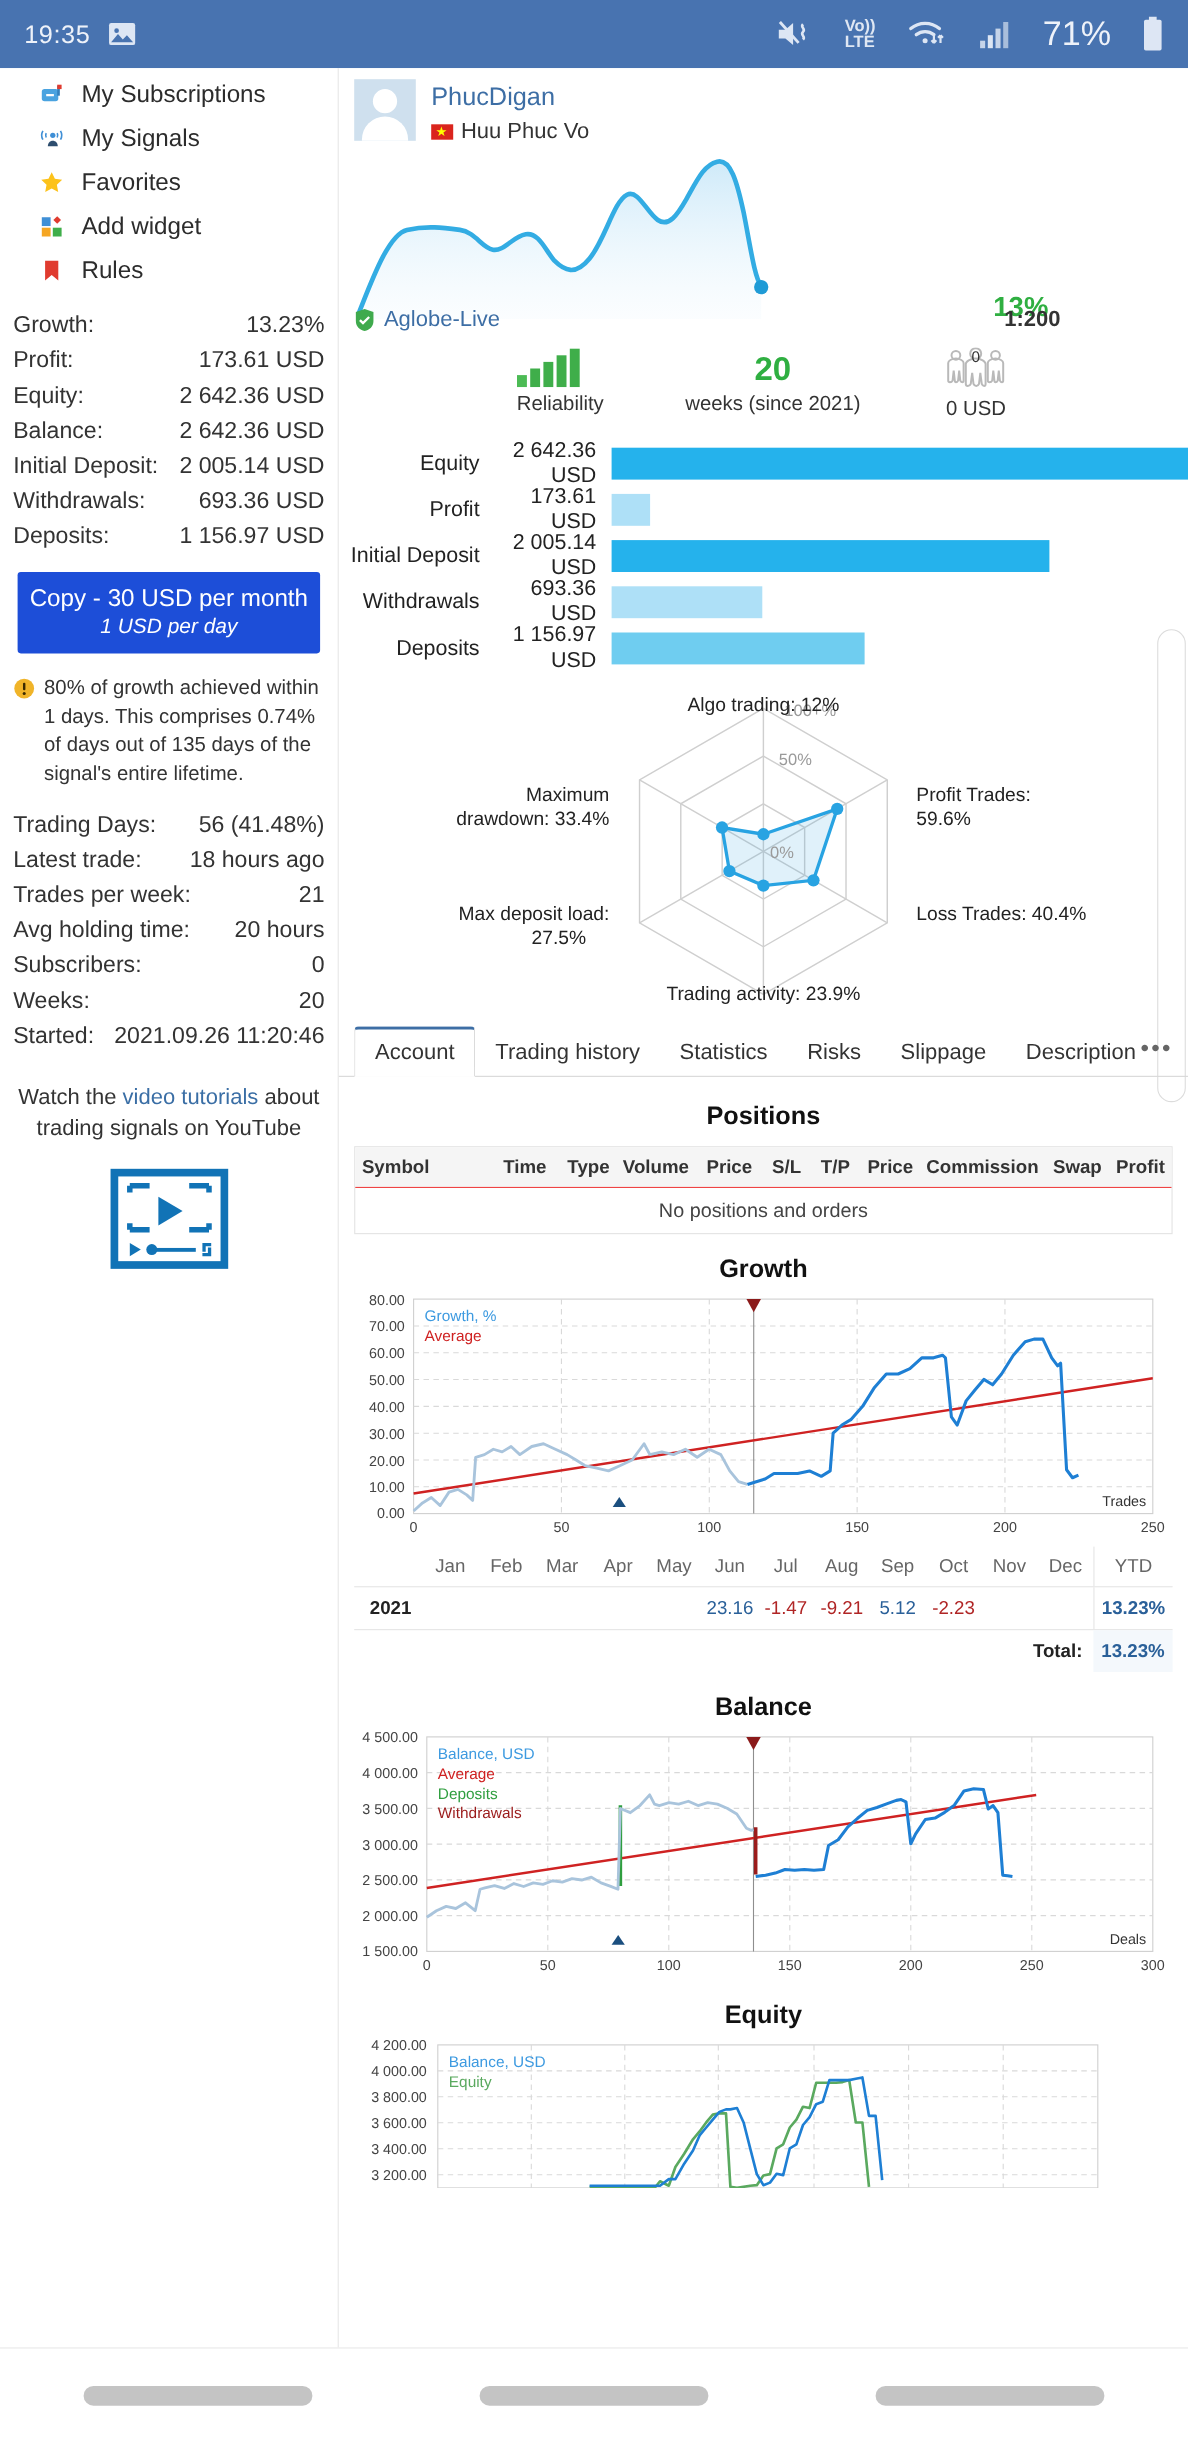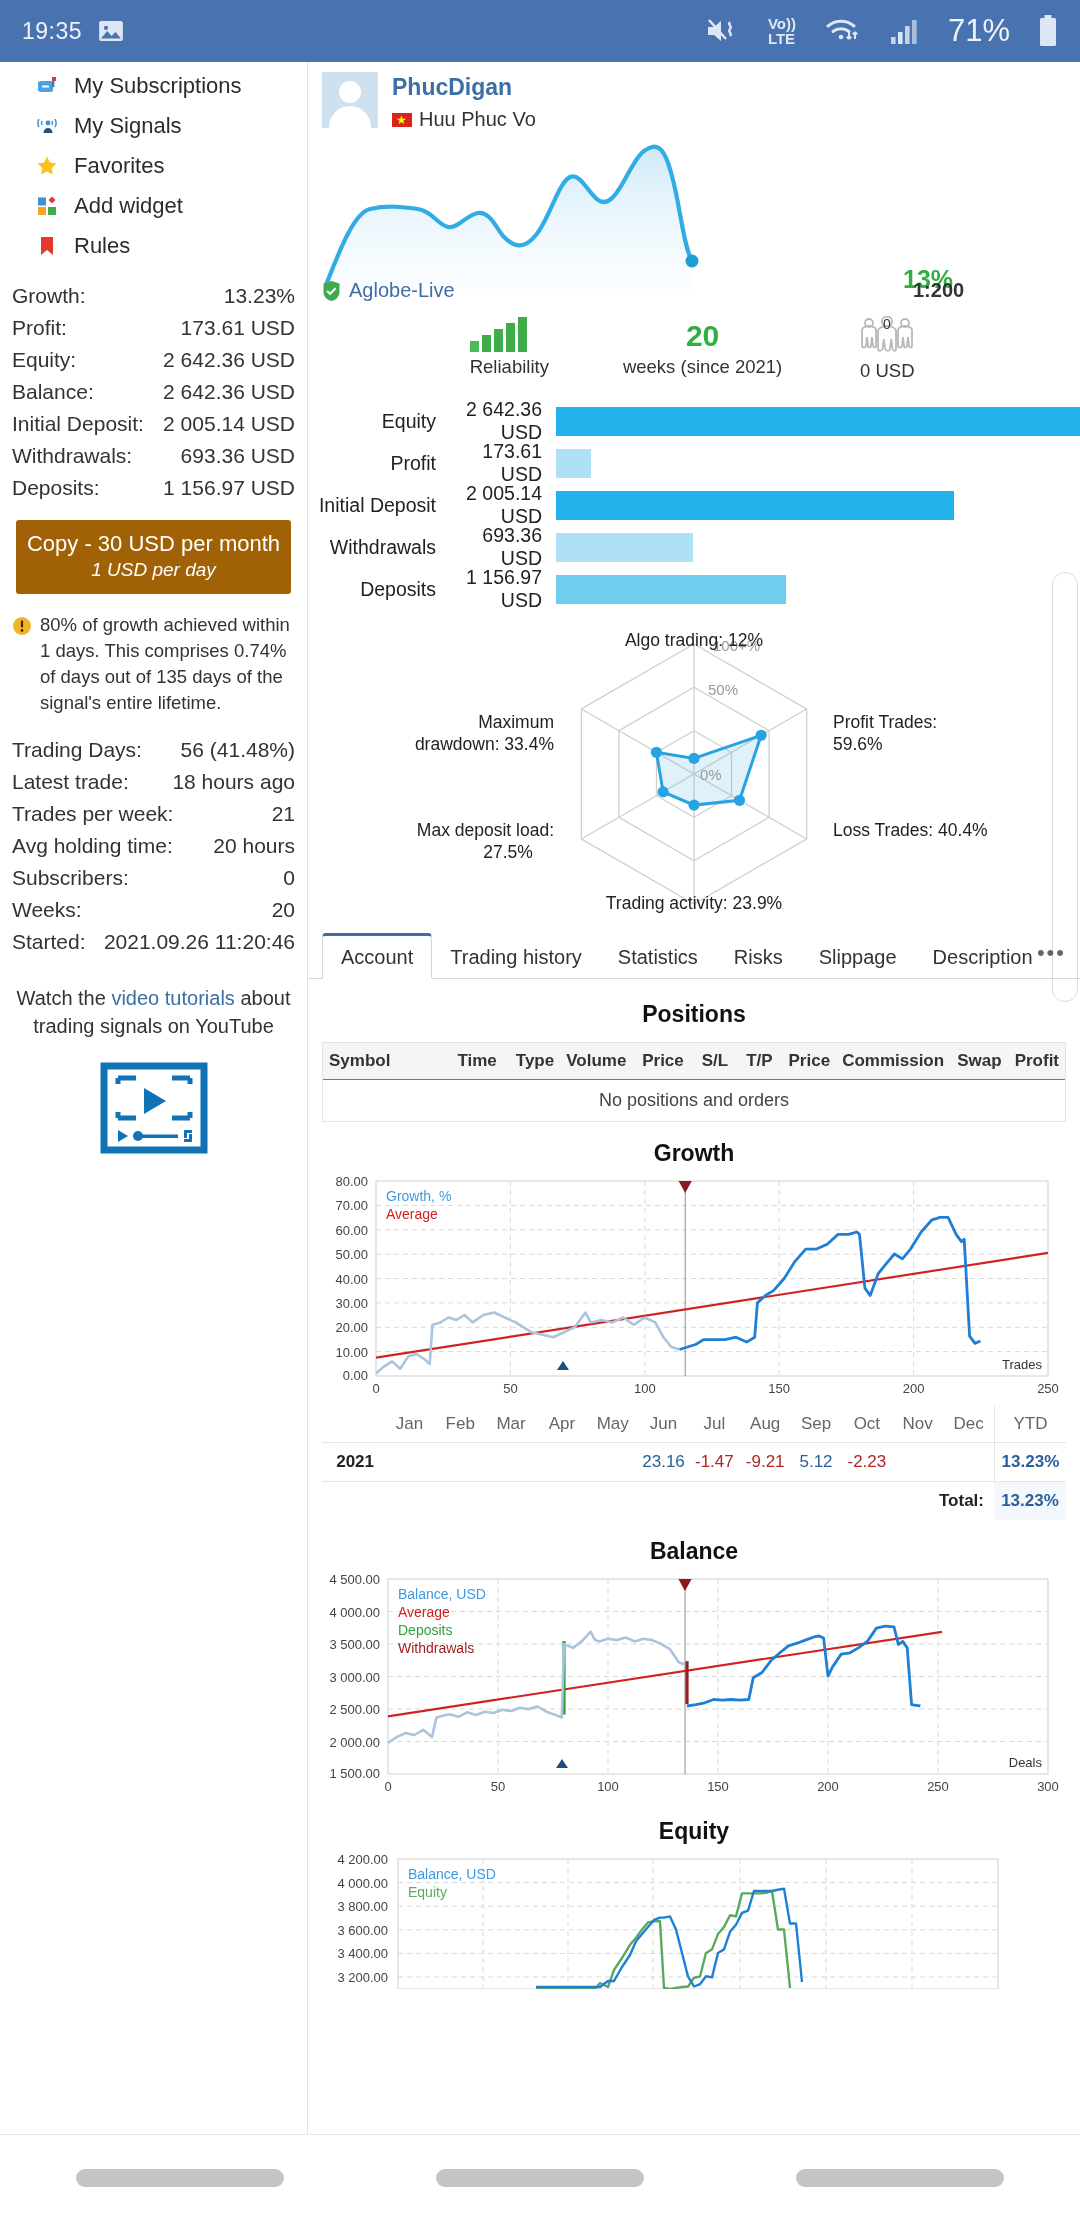--- a/index.html
+++ b/index.html
@@ -38,41 +38,41 @@
   .ico { width:26px; height:26px; display:flex; align-items:center; justify-content:center; flex:0 0 26px;}
 
   
   .stats { margin-top:14px; padding:0 10px; }
   .srow { display:flex; justify-content:space-between; align-items:baseline; padding:4px 2px; }
   .srow .k { font-size:21px; color:#333; }
   .srow .v { font-size:21px; color:#333; }
 
   
   .copy-btn {
-    margin:16px 16px 0 16px; background:#a16207; border-radius:3px;
+    margin:16px 16px 0 16px; background:#1d4ed8; border-radius:3px;
     text-align:center; padding:11px 4px 13px 4px; color:#fff; cursor:pointer;
   }
   .copy-btn .c1 { font-size:22px; }
   .copy-btn .c2 { font-size:19px; font-style:italic; margin-top:2px; }
 
   .warn { display:flex; margin:18px 12px 0 12px; }
   .warn .wtxt { font-size:18.5px; color:#333; line-height:26px; margin-left:8px; }
   .warn-ico { flex:0 0 20px; margin-top:4px; }
 
   .yt { margin:26px 14px 0 14px; text-align:center; font-size:20px; color:#333; line-height:28px;}
   .yt a { color:#3a6ea5; text-decoration:none; }
   .yt-icon { margin-top:22px; display:flex; justify-content:center; }
 
   
   .prof { display:flex; padding:10px 0 0 14px; }
   .avatar { width:56px; height:56px; background:#cfe0ee; position:relative; overflow:hidden; flex:0 0 56px;}
   .avatar .head { position:absolute; width:22px; height:22px; border-radius:50%; background:#fff; left:17px; top:9px;}
   .avatar .shoulders { position:absolute; width:42px; height:26px; border-radius:21px 21px 0 0; background:#fff; left:7px; top:34px;}
   .prof-txt { margin-left:14px; }
-  .prof-name { font-size:23px; font-weight:bold; color:#3d6ea5; margin-top:2px;}
+  .prof-name { font-size:23px; font-weight:normal; color:#3d6ea5; margin-top:2px;}
   .prof-sub { display:flex; align-items:center; margin-top:7px; }
   .flag { width:20px; height:14px; background:#da251d; position:relative; margin-right:7px;}
   .flag .star { position:absolute; left:4px; top:1px; color:#ffff00; font-size:12px; line-height:12px;}
   .prof-real { font-size:20px; color:#333; }
 
   
   .spark { position:relative; margin-top:4px; height:140px; }
   .spark .pct { position:absolute; color:#2faf41; font-weight:bold; font-size:25px; left:598px; top:178px; }
 
   .broker-row { display:flex; align-items:center; margin-top:4px; padding-left:14px; position:relative;}

